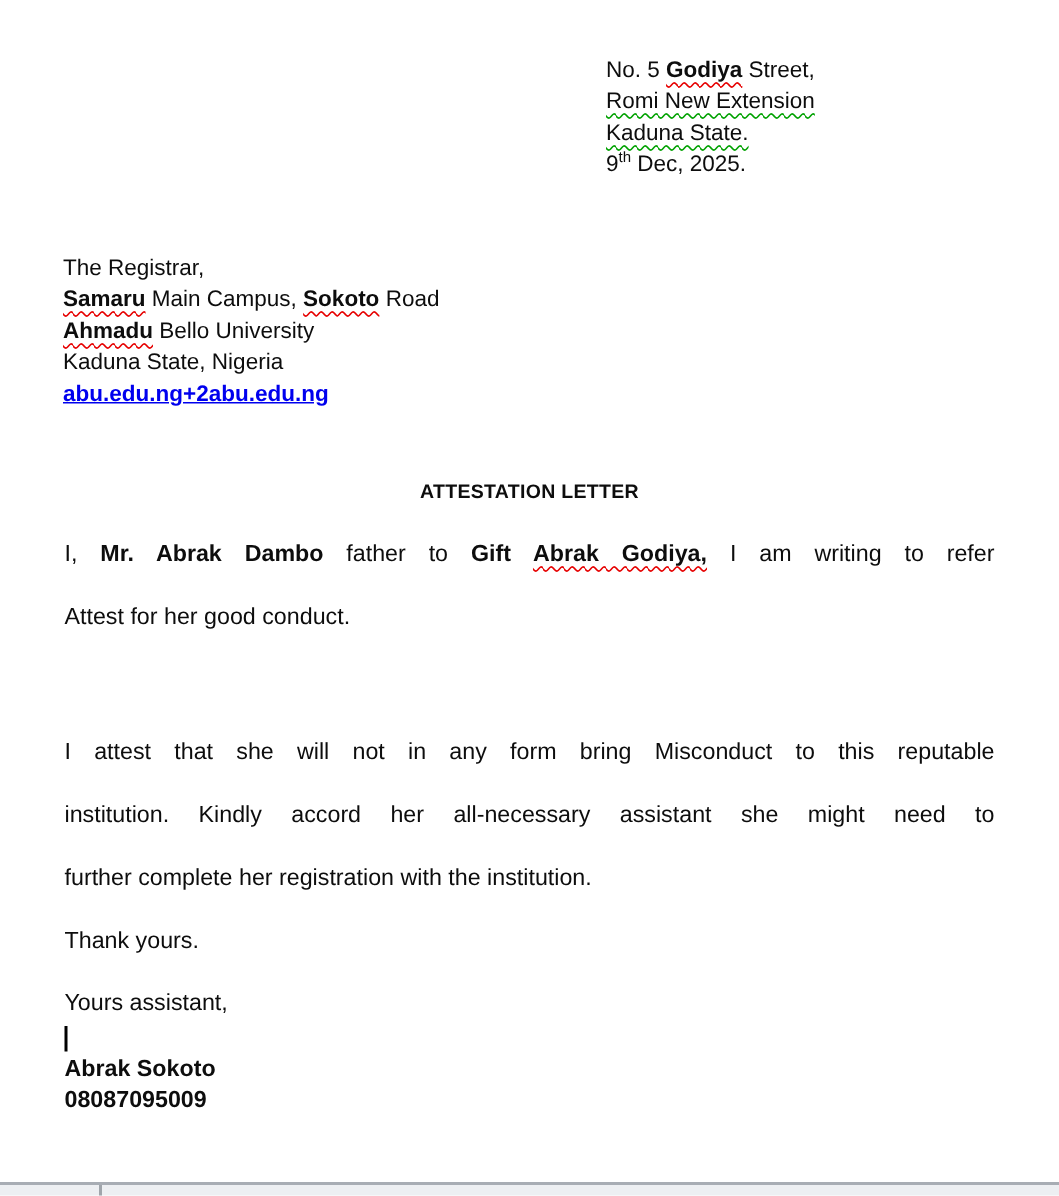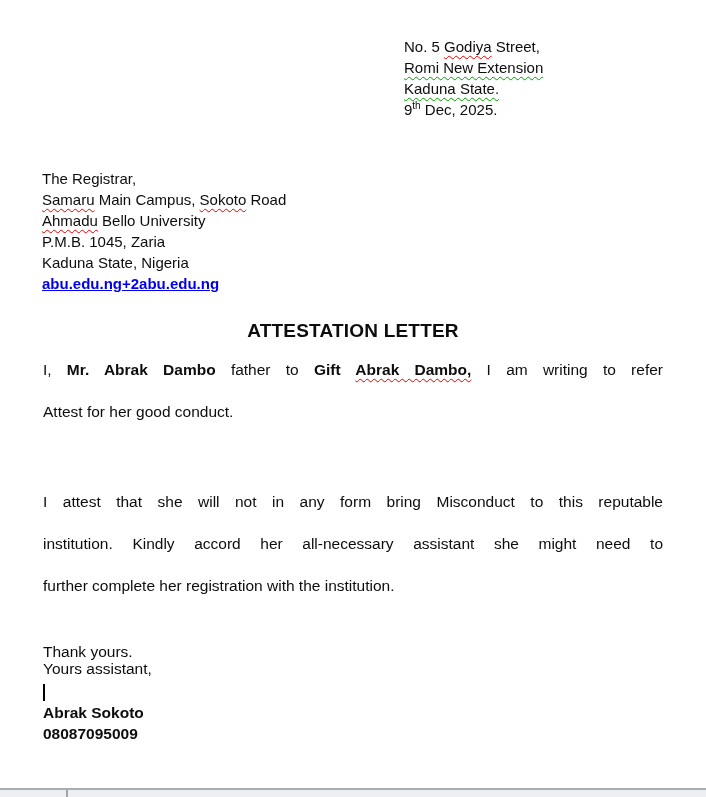--- a/index.html
+++ b/index.html
@@ -21,58 +21,59 @@
   sup.ord { font-size: 10px; vertical-align: super; line-height: 0; }
 
   
   .sp {
     text-decoration: underline;
     text-decoration-style: wavy;
     text-decoration-color: var(--spell-error, #e60000);
     text-decoration-thickness: 1px;
     text-underline-offset: 3px;
     text-decoration-skip-ink: none;
+    font-weight: bold;
   }
   .gr {
     text-decoration: underline;
     text-decoration-style: wavy;
     text-decoration-color: var(--grammar-error, #00a100);
     text-decoration-thickness: 1px;
     text-underline-offset: 3px;
     text-decoration-skip-ink: none;
   }
 
   .hyperlink {
     color: var(--hyperlink, #0000ee);
     text-decoration: underline;
     cursor: pointer;
     font-weight: bold;
   }
 
   .title-line {
     left: 43px; top: 320px; width: 620px;
     text-align: center;
-    font-size: 19px;
+    font-size: 13px;
     font-weight: bold;
     letter-spacing: 0.2px;
   }
 
   .para {
     left: 43px; width: 620px;
     font-size: 15.5px;
     line-height: 42px;
   }
   .para-1 { top: 349px; }
   .para-2 { top: 481px; }
   .jline { text-align: justify; text-align-last: justify; }
   .lline { text-align: left; }
   .b { font-weight: bold; }
 
   .single { left: 43px; font-size: 15.5px; line-height: 21px; white-space: nowrap; }
-  .thanks { top: 617px; margin-top: 24px; }
+  .thanks { top: 617px; }
   .valediction { top: 658px; }
   .sig-name  { top: 702px; font-weight: bold; }
   .sig-phone { top: 723px; font-weight: bold; }
 
   .caret {
     left: 43px; top: 684px;
     width: 2px; height: 17px;
     background: #000000;
   }
 
@@ -95,29 +96,28 @@
   <div><span>No. 5 </span><span class="sp">Godiya</span><span> Street,</span></div>
   <div><span class="gr">Romi New Extension</span></div>
   <div><span class="gr">Kaduna State.</span></div>
   <div><span>9</span><sup class="ord">th</sup><span> Dec, 2025.</span></div>
 </div>
 
 <div class="abs addr recipient">
   <div><span>The Registrar,</span></div>
   <div><span class="sp">Samaru</span><span> Main Campus, </span><span class="sp">Sokoto</span><span> Road</span></div>
   <div><span class="sp">Ahmadu</span><span> Bello University</span></div>
-  <div><span>P.M.B. 1045, Zaria</span></div>
   <div><span>Kaduna State, Nigeria</span></div>
   <div><span class="hyperlink">abu.edu.ng+2abu.edu.ng</span></div>
 </div>
 
 <div class="abs title-line">ATTESTATION LETTER</div>
 
 <div class="abs para para-1">
-  <div class="jline"><span>I, </span><span class="b">Mr. Abrak Dambo</span><span> father to </span><span class="b">Gift </span><span class="b sp">Abrak Dambo,</span><span> I am writing to refer</span></div>
+  <div class="jline"><span>I, </span><span class="b">Mr. Abrak Dambo</span><span> father to </span><span class="b">Gift </span><span class="b sp">Abrak Godiya,</span><span> I am writing to refer</span></div>
   <div class="lline">Attest for her good conduct.</div>
 </div>
 
 <div class="abs para para-2">
   <div class="jline">I attest that she will not in any form bring Misconduct to this reputable</div>
   <div class="jline">institution. Kindly accord her all-necessary assistant she might need to</div>
   <div class="lline">further complete her registration with the institution.</div>
 </div>
 
 <div class="abs single thanks">Thank yours.</div>

